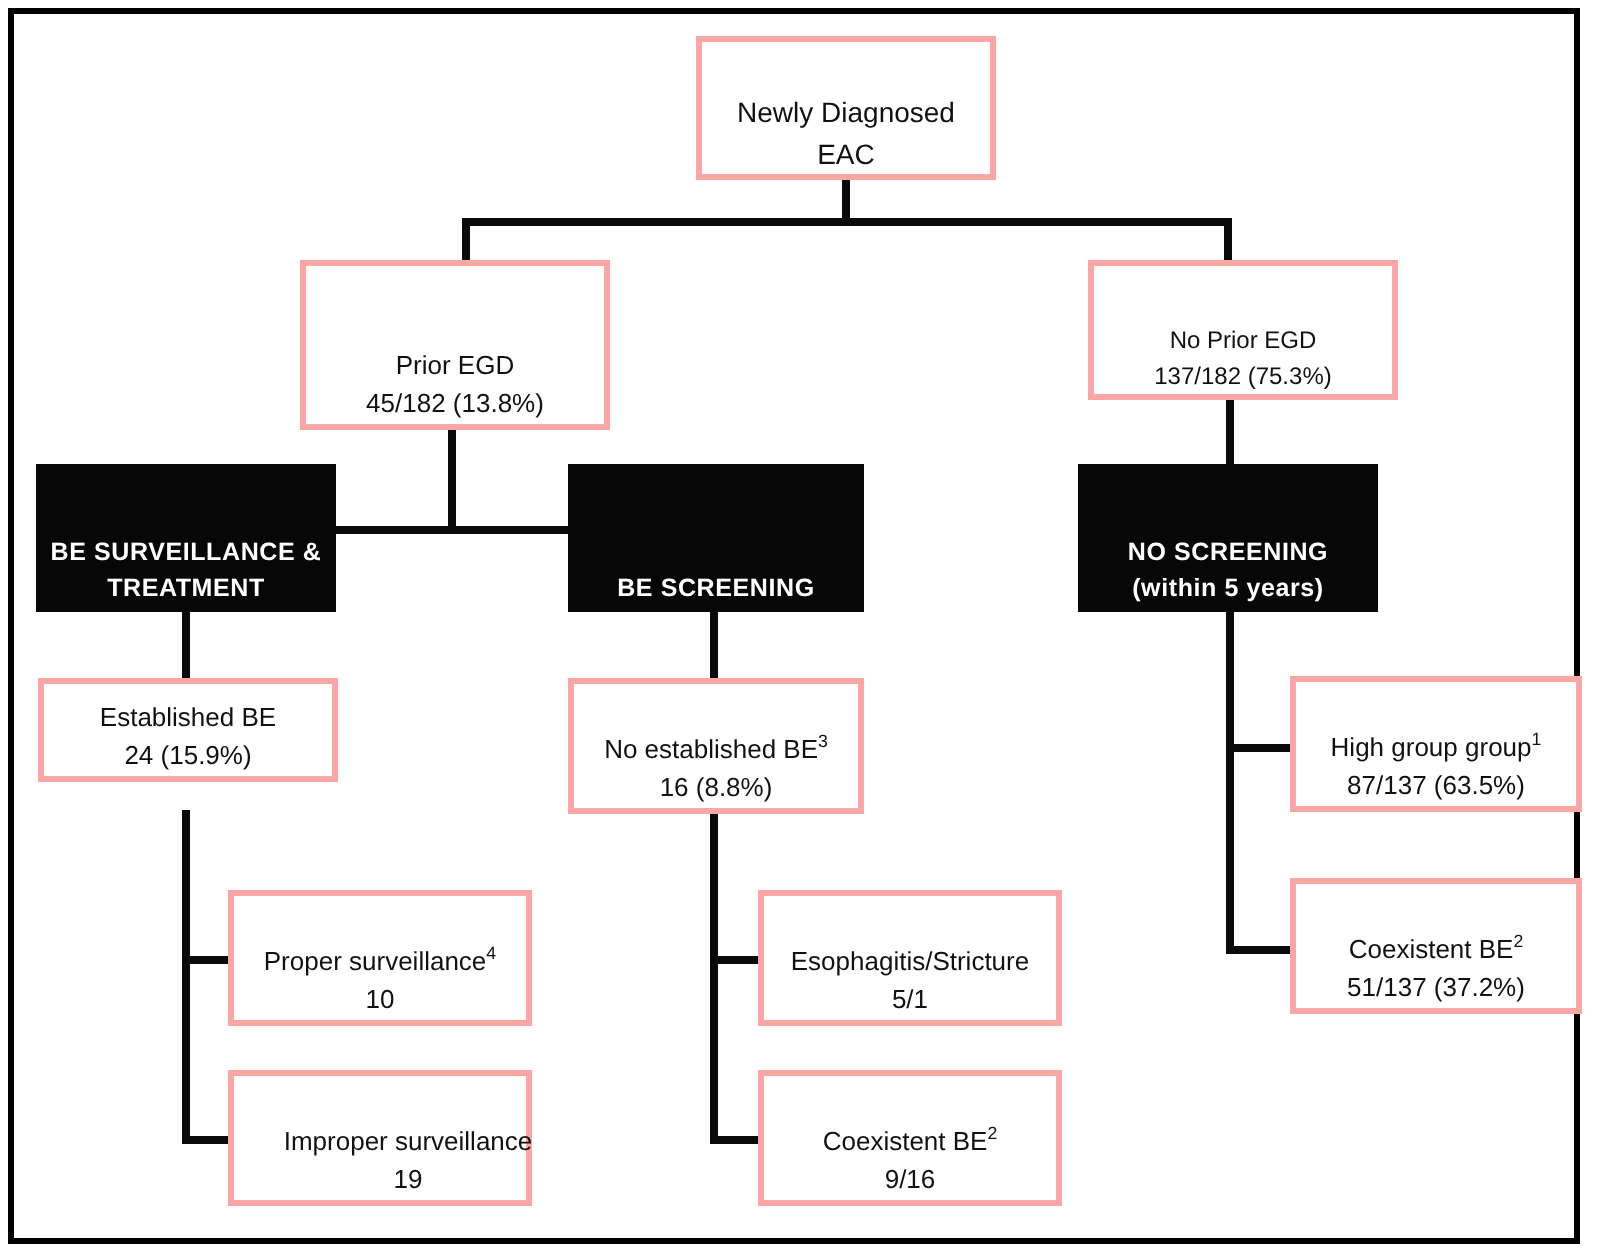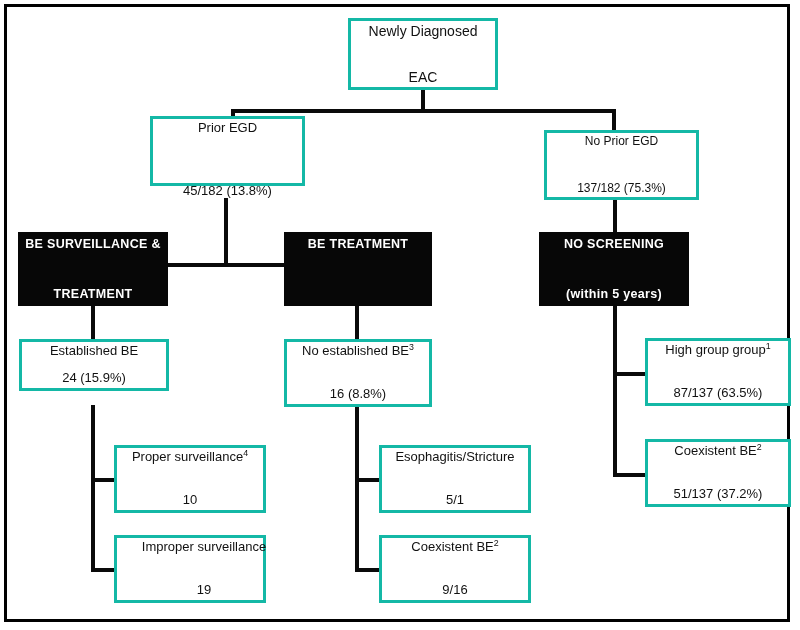--- a/index.html
+++ b/index.html
@@ -21,27 +21,27 @@
     left: 4px;
     top: 4px;
     width: 786px;
     height: 618px;
     border: 3px solid #000000;
     box-sizing: border-box;
   }
   .node {
     position: absolute;
     box-sizing: border-box;
-    border: 3px solid #14b8a6;
+    border: 3px solid #fca5a5;
     background: #ffffff;
     color: #111111;
     display: flex;
     flex-direction: column;
     align-items: center;
-    justify-content: space-between;
+    justify-content: flex-end;
     text-align: center;
     line-height: 1.45;
     z-index: 4;
   }
   .node.dark {
     background: #070707;
     border-color: #070707;
     color: #ffffff;
     font-weight: bold;
     letter-spacing: 0.3px;
@@ -91,37 +91,37 @@
 
   <div class="conn" style="left:355px; top:405px; width:4px; height:167px;"></div>
   <div class="conn" style="left:355px; top:478px; width:26px; height:4px;"></div>
   <div class="conn" style="left:355px; top:568px; width:26px; height:4px;"></div>
 
   <div class="node" style="left:348px; top:18px; width:150px; height:72px; font-size:14px;">
     <span class="l1">Newly Diagnosed</span>
     <span class="l2">EAC</span>
   </div>
 
-  <div class="node" style="left:150px; top:116px; width:155px; height:70px; font-size:13px;gap:44px;">
+  <div class="node" style="left:150px; top:130px; width:155px; height:85px; font-size:13px;">
     <span class="l1">Prior EGD</span>
     <span class="l2">45/182 (13.8%)</span>
   </div>
 
   <div class="node" style="left:544px; top:130px; width:155px; height:70px; font-size:12px;">
     <span class="l1">No Prior EGD</span>
     <span class="l2">137/182 (75.3%)</span>
   </div>
 
   <div class="node dark" style="left:18px; top:232px; width:150px; height:74px; font-size:12.5px;">
     <span class="l1">BE SURVEILLANCE &amp;</span>
     <span class="l2">TREATMENT</span>
   </div>
 
   <div class="node dark" style="left:284px; top:232px; width:148px; height:74px; font-size:12.5px;">
-    <span class="l1">BE TREATMENT</span>
+    <span class="l1">BE SCREENING</span>
   </div>
 
   <div class="node dark" style="left:539px; top:232px; width:150px; height:74px; font-size:12.5px;">
     <span class="l1">NO SCREENING</span>
     <span class="l2">(within 5 years)</span>
   </div>
 
   <div class="node" style="left:19px; top:339px; width:150px; height:52px; font-size:13px;">
     <span class="l1">Established BE</span>
     <span class="l2">24 (15.9%)</span>

